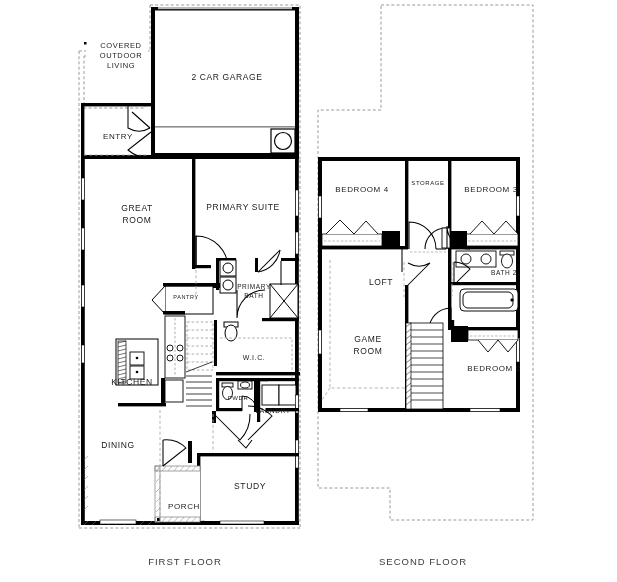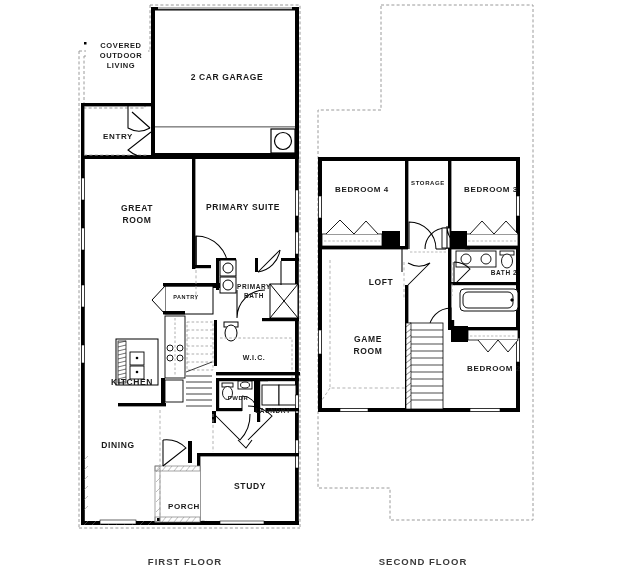--- a/index.html
+++ b/index.html
@@ -1,21 +1,21 @@
 <!DOCTYPE html>
 <html><head>
 <meta charset="utf-8">
 <style>
   html,body{margin:0;padding:0;background:#ffffff;}
   body{
     width:617px;height:582px;overflow:hidden;
     font-family:"Liberation Sans", sans-serif;
     color:#1a1a1a;
   }
-  #stage{position:relative;width:617px;height:582px;background:#fff;font-weight:bold;}
+  #stage{position:relative;width:617px;height:582px;background:#fff;}
   svg{display:block;}
   .rmlabel{
     font-family:"Liberation Sans", sans-serif;
     fill:#1a1a1a;
     text-anchor:middle;
     letter-spacing:0.6px;
   }
   .floorcap{
     font-family:"Liberation Sans", sans-serif;
     fill:#3a3a3a;

